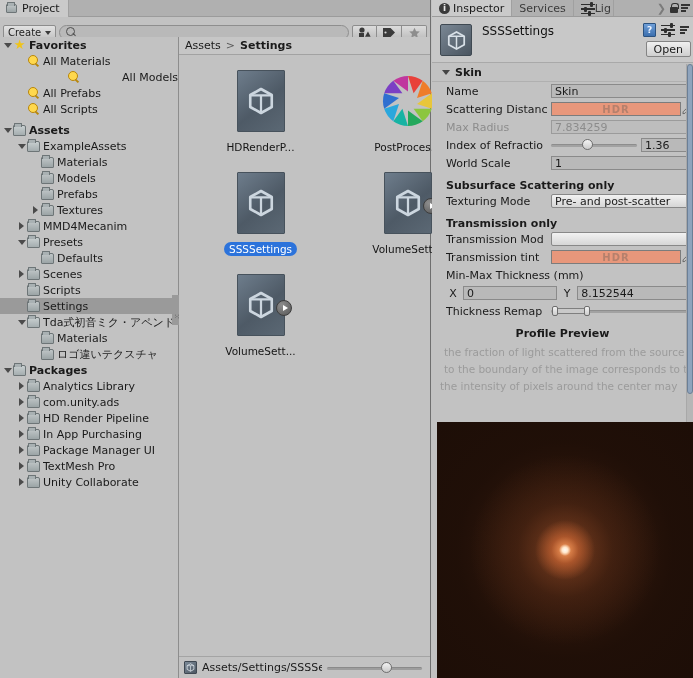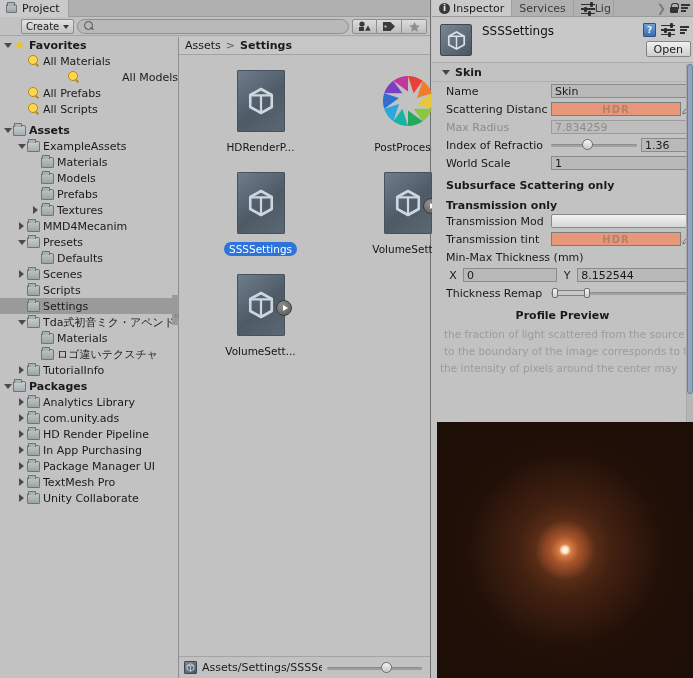--- a/index.html
+++ b/index.html
@@ -30,22 +30,23 @@
     padding: 0 8px 0 6px; font-size: 11px;
     background: #cacaca;
     border-right: 1px solid #a0a0a0;
     height: 17px;
   }
   .tab-filler { flex: 1; background: #b0b0b0; }
 
   .toolbar {
     height: 19px; background: #c2c2c2;
     display: flex; align-items: center; gap: 0;
-    padding: 1px 3px 0 21px;
+    padding: 1px 3px 0 3px;
     border-bottom: 1px solid #a6a6a6;
+    margin-top: 6px;
   }
   .tb-btn {
     height: 15px; background: linear-gradient(#e2e2e2,#c3c3c3);
     border: 1px solid #8d8d8d; border-radius: 2px;
     display: flex; align-items: center; padding: 0 4px;
     font-size: 10px; color: #1c1c1c; white-space: nowrap;
   }
   .caret-dn {
     width: 0; height: 0; margin-left: 4px;
     border-left: 3px solid transparent; border-right: 3px solid transparent;
@@ -547,27 +548,20 @@
           </div>
           <div class="tree-row" style="padding-left: 30px;">
             <span class="tw"></span>
             <span class="folder"></span>
             <span class="t-label">Materials</span>
           </div>
           <div class="tree-row" style="padding-left: 30px;">
             <span class="tw"></span>
             <span class="folder"></span>
             <span class="t-label">ロゴ違いテクスチャ</span>
-          </div>
-          <div class="tree-row" style="padding-left: 16px;">
-            <span class="tw">
-              <span class="tri right"></span>
-            </span>
-            <span class="folder"></span>
-            <span class="t-label">TutorialInfo</span>
           </div>
           <div class="tree-row" style="padding-left: 2px;">
             <span class="tw">
               <span class="tri"></span>
             </span>
             <span class="folder open"></span>
             <span class="t-label bold">Packages</span>
           </div>
           <div class="tree-row" style="padding-left: 16px;">
             <span class="tw">
@@ -820,20 +814,24 @@
           <span class="num-box">1.36</span>
         </div>
 
         <div class="row">
           <span class="lbl">World Scale</span>
           <span class="fld">1</span>
         </div>
 
         <div class="sub-head">Subsurface Scattering only</div>
 
+        <div class="row">
+          <span class="lbl">Texturing Mode</span>
+          <span class="fld dropdown">Pre- and post-scatter</span>
+        </div>
 
         <div class="sub-head">Transmission only</div>
 
         <div class="row">
           <span class="lbl">Transmission Mod</span>
           <span class="fld dropdown"></span>
         </div>
 
         <div class="row">
           <span class="lbl">Transmission tint</span>

